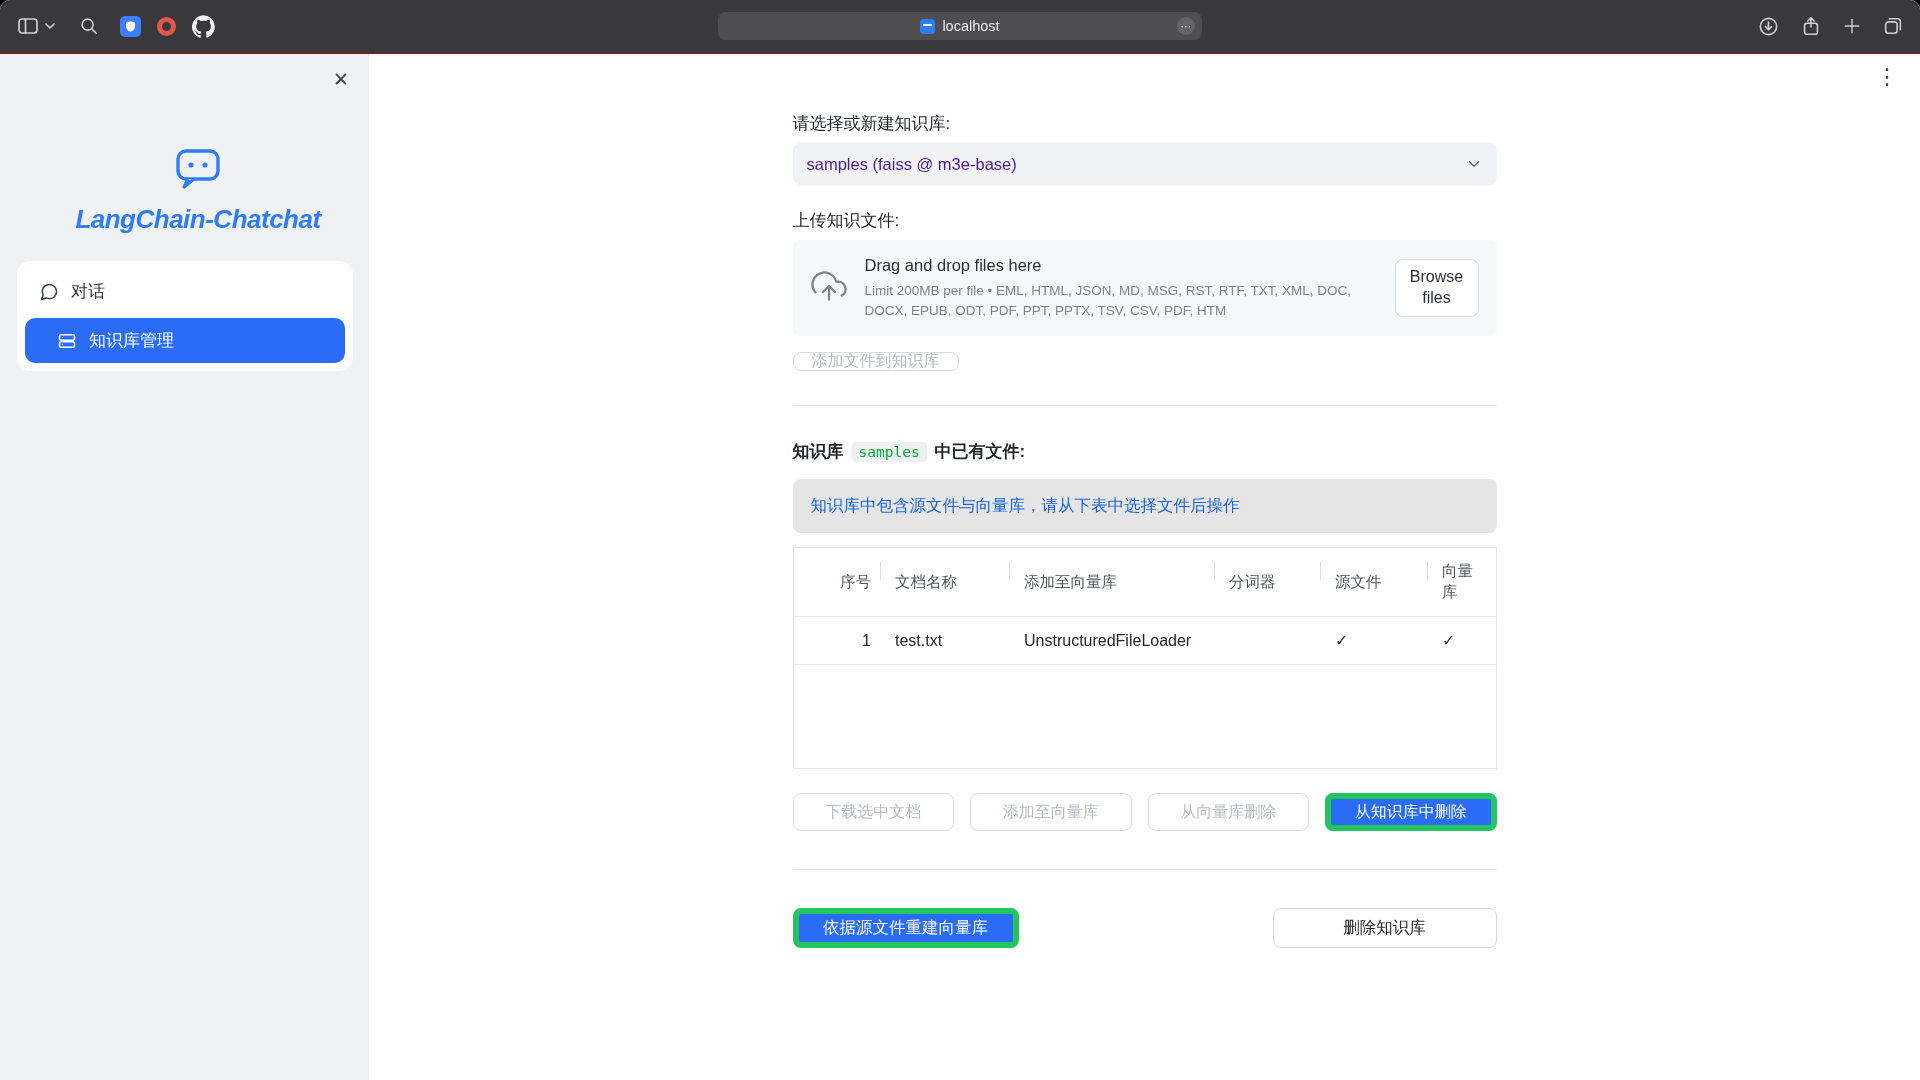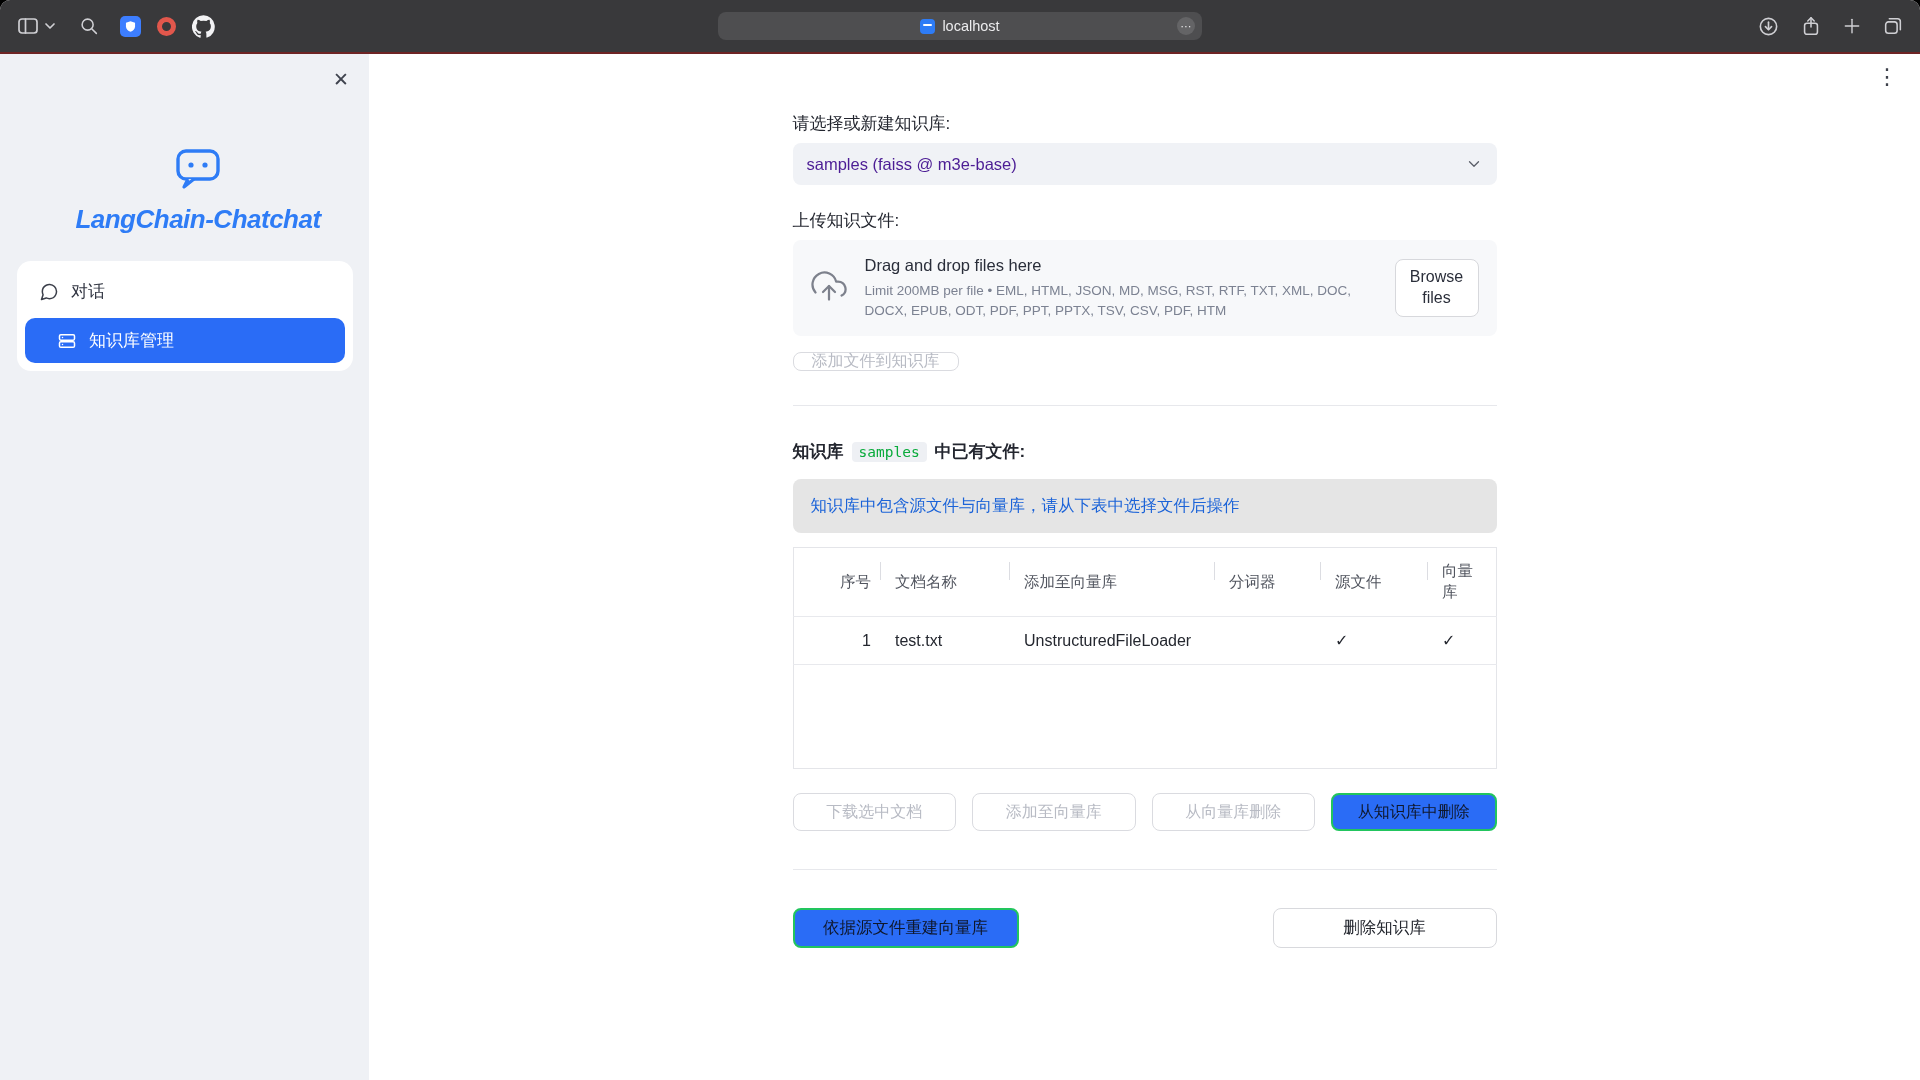--- a/index.html
+++ b/index.html
@@ -49,21 +49,21 @@
 
   .uploader { height:96px; background:#f7f8fa; border-radius:8px; display:flex; align-items:center; padding:0 18px; margin-bottom:16px; }
   .up-cloud { flex:none; margin-right:18px; }
   .up-text { width:525px; }
   .up-title { font-size:16.5px; color:#2a2e3a; margin-bottom:6px; }
   .up-hint { font-size:13.5px; color:#7c8292; line-height:1.45; }
   .browse-btn { margin-left:auto; width:84px; min-height:58px; background:#fff; border:1px solid #d7d8dc; border-radius:8px; font-size:16px; color:#2a2e3a; display:flex; align-items:center; justify-content:center; text-align:center; line-height:1.3; padding:6px 8px; cursor:pointer; }
 
   .btn { border-radius:8px; font-size:16px; display:inline-flex; align-items:center; justify-content:center; cursor:pointer; }
   .btn.disabled { background:#fff; border:1px solid #dadbe0; color:#b8bbc4; }
-  .btn.primary { background:#2a6cf6; border:2px solid #22c55e; color:#0f172a; }
+  .btn.primary { background:#2a6cf6; border:6px solid #22c55e; color:#ffffff; }
   .btn.secondary { background:#fff; border:1px solid #d8d9dd; color:#24272f; }
   .add-btn { height:19px; padding:0 18px; }
 
   .divider { border:none; border-top:1px solid #e7e8ec; margin:34px 0; }
 
   .kb-line { font-size:17px; font-weight:600; color:#23262f; margin-bottom:16px; display:flex; align-items:center; gap:8px; }
   .kb-code { font-family:"DejaVu Sans Mono","Liberation Mono",monospace; font-size:14.5px; font-weight:400; color:#09ab3b; background:#eef0f4; border-radius:4px; padding:2px 7px; }
 
   .info-box { background:#e5e5e5; border-radius:8px; padding:16px 18px; color:#1b63d8; font-size:16.5px; margin-bottom:14px; }
 

